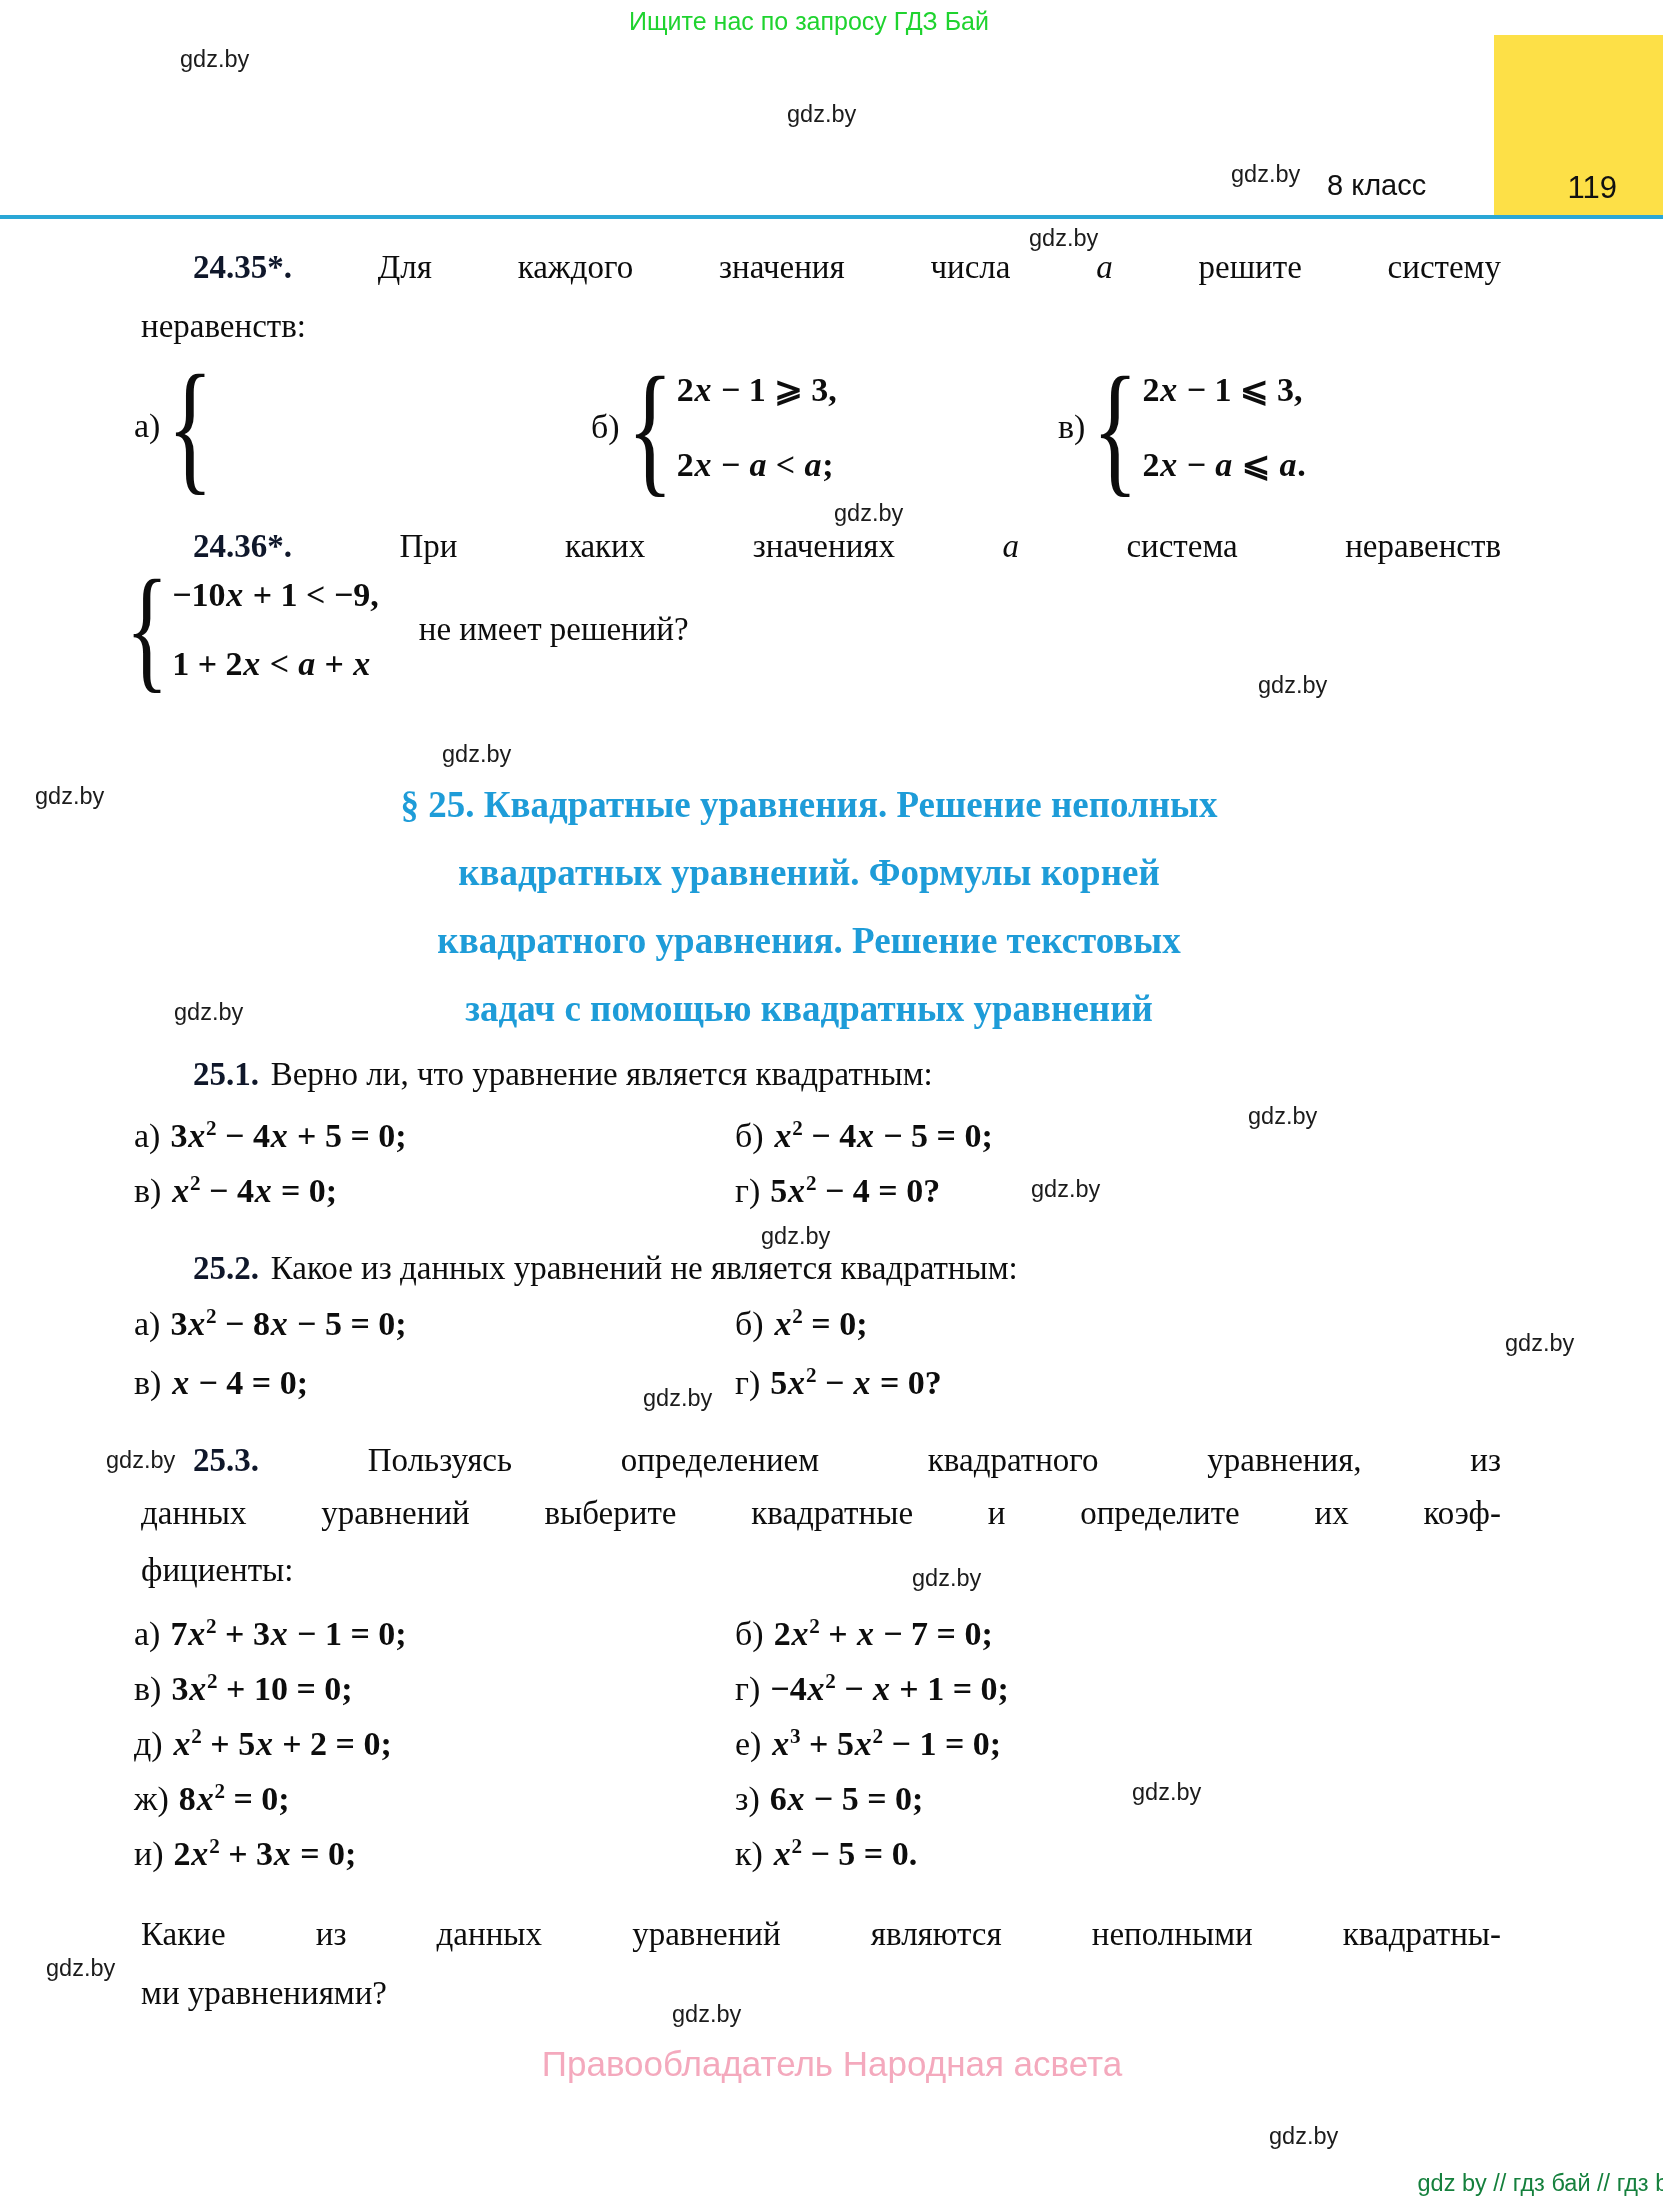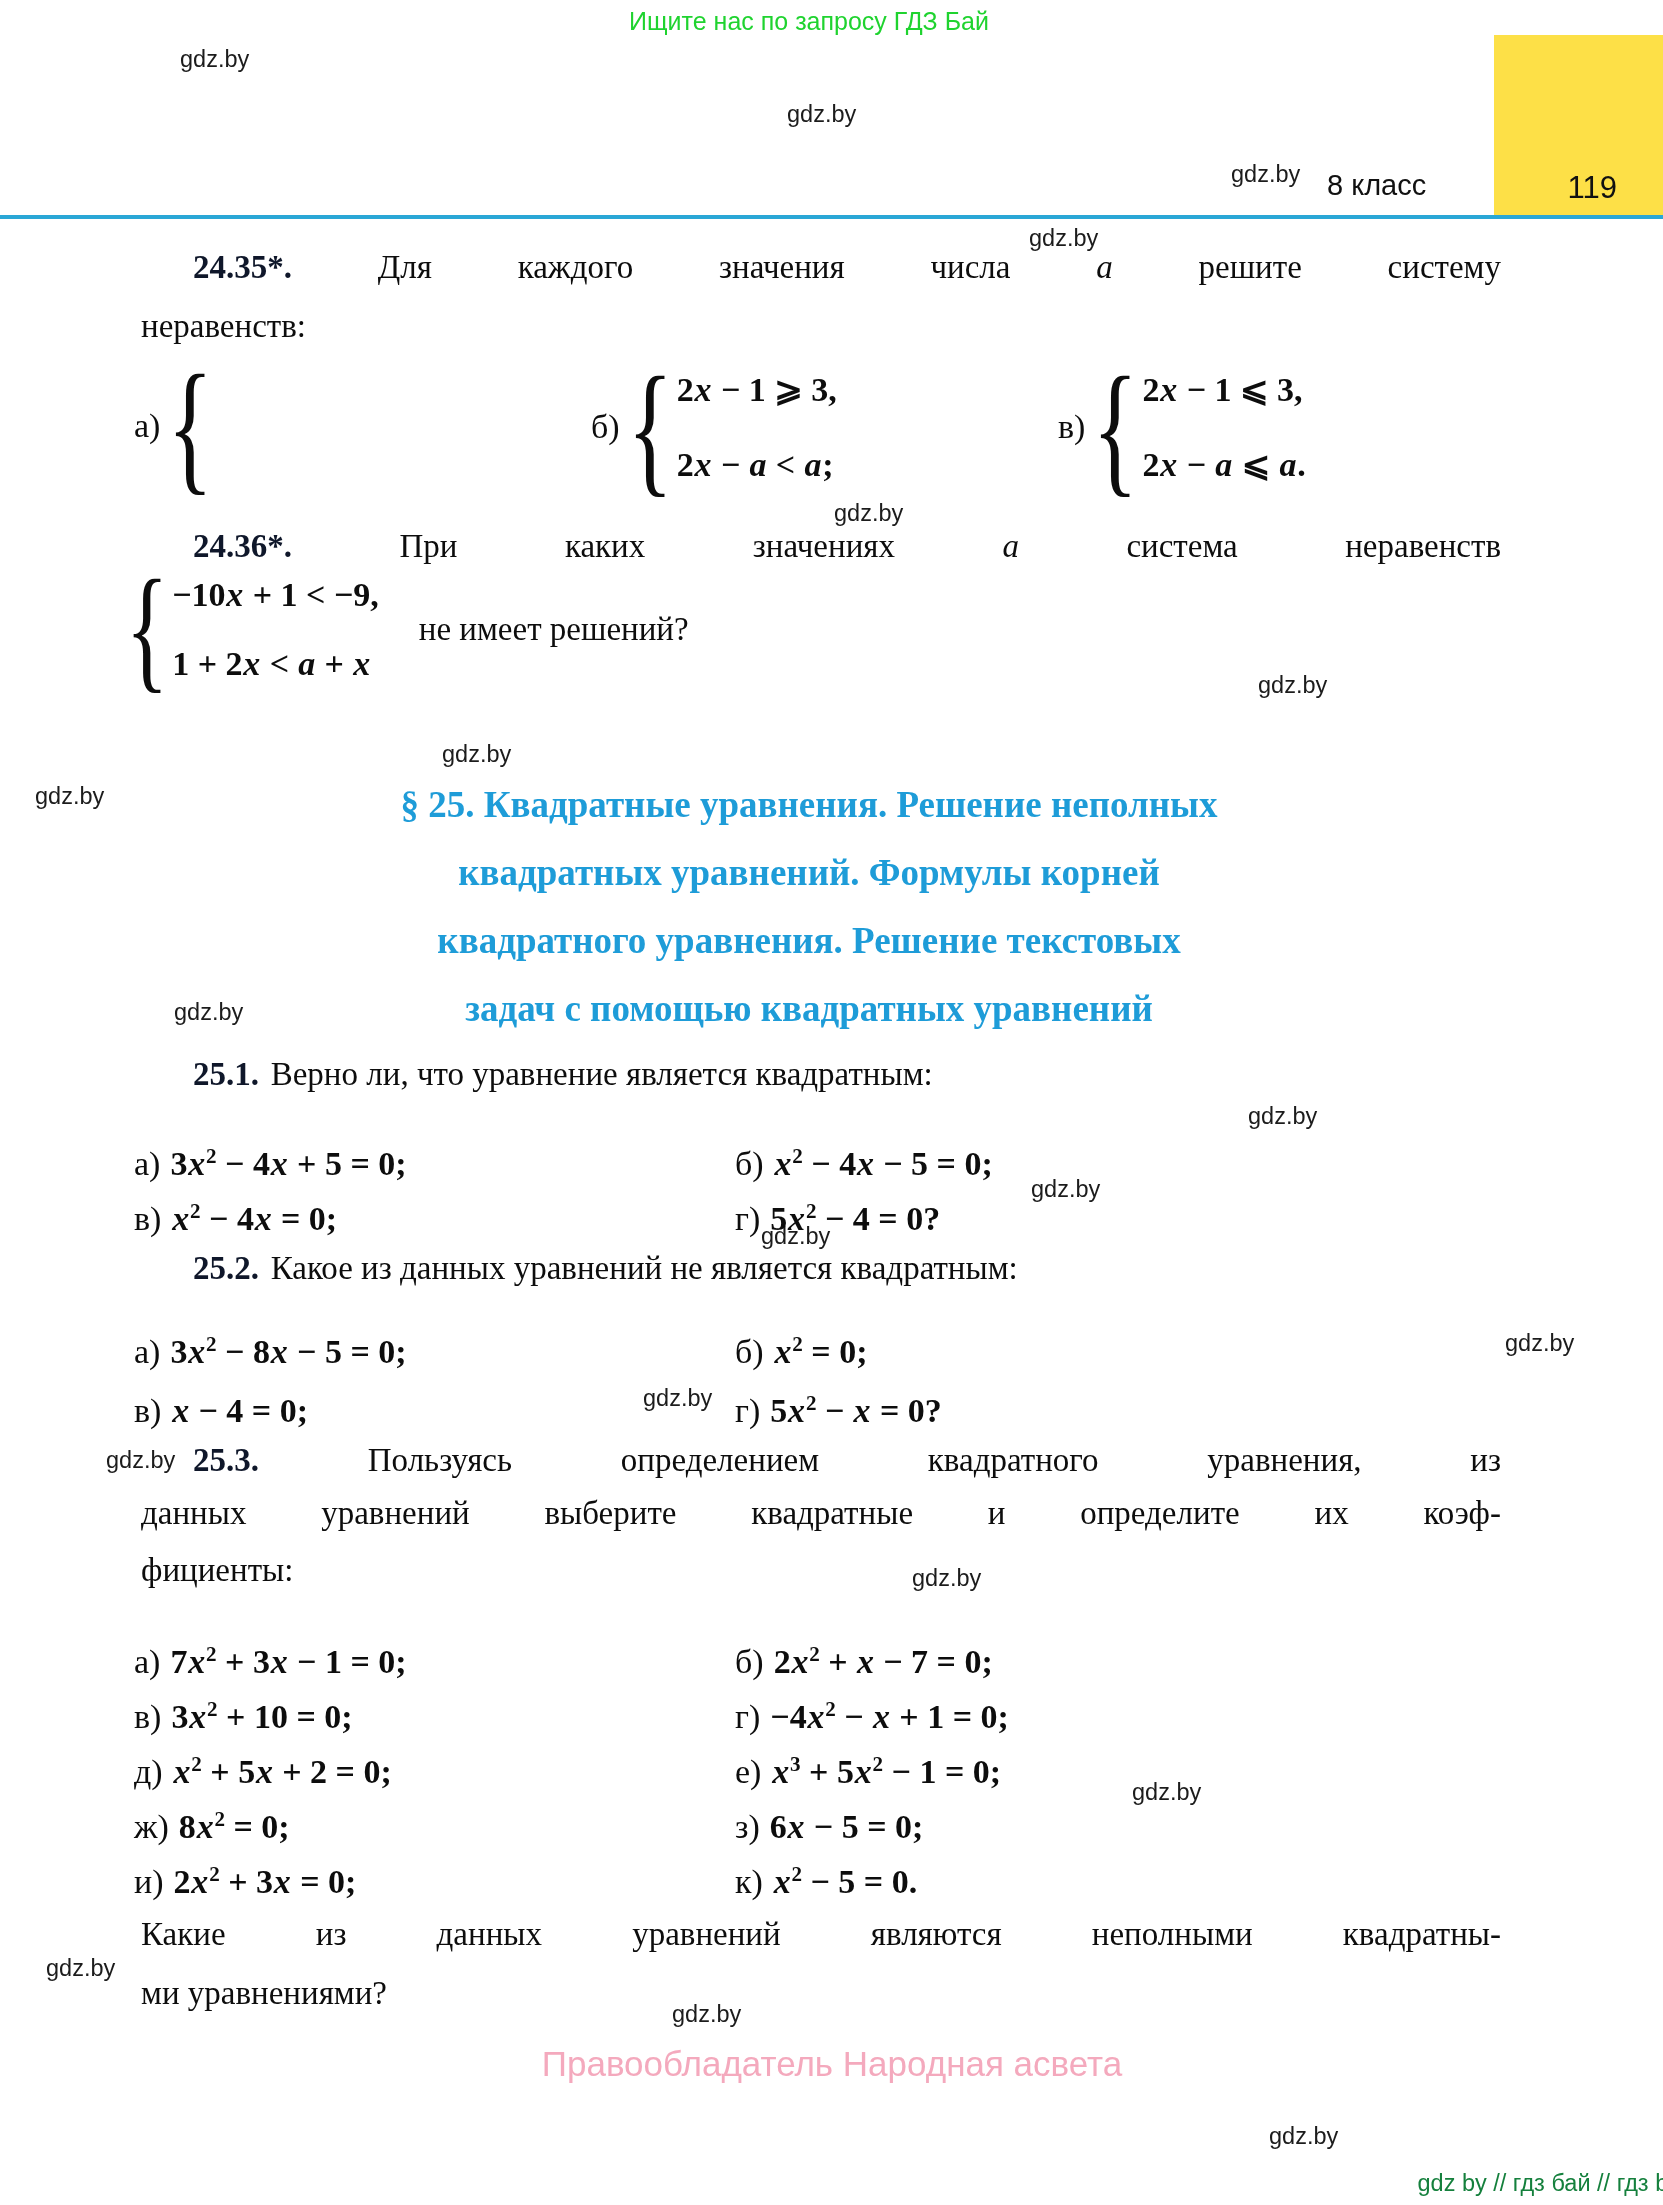--- a/index.html
+++ b/index.html
@@ -61,21 +61,21 @@
   }
   .slines.tight div{line-height:69px;}
   .question{font:400 33px "Liberation Serif", serif;margin-left:40px;}
   
   .heading{
     position:absolute;left:25px;top:771px;width:1568px;
     text-align:center;color:#1e9cd8;
     font:700 37px/68px "Liberation Serif", serif;
   }
   
-  .eqs{position:absolute;left:0;width:1636px;margin-top:28px;}
+  .eqs{position:absolute;left:0;width:1636px;}
   .eqrow{position:relative;}
   .eqcell{position:absolute;white-space:nowrap;font:400 34px "Liberation Serif", serif;}
   .eqcell .lbl{margin-right:10px;}
   .eqcell .m{font-weight:700;}
   .c1{left:134px;} .c2{left:735px;}
   .m i{font-style:italic;padding:0 0.8px;}
   .m sup{font-size:62%;font-style:normal;vertical-align:super;line-height:0;}
   
   .copyright{
     position:absolute;left:0;top:2044px;width:1664px;text-align:center;

